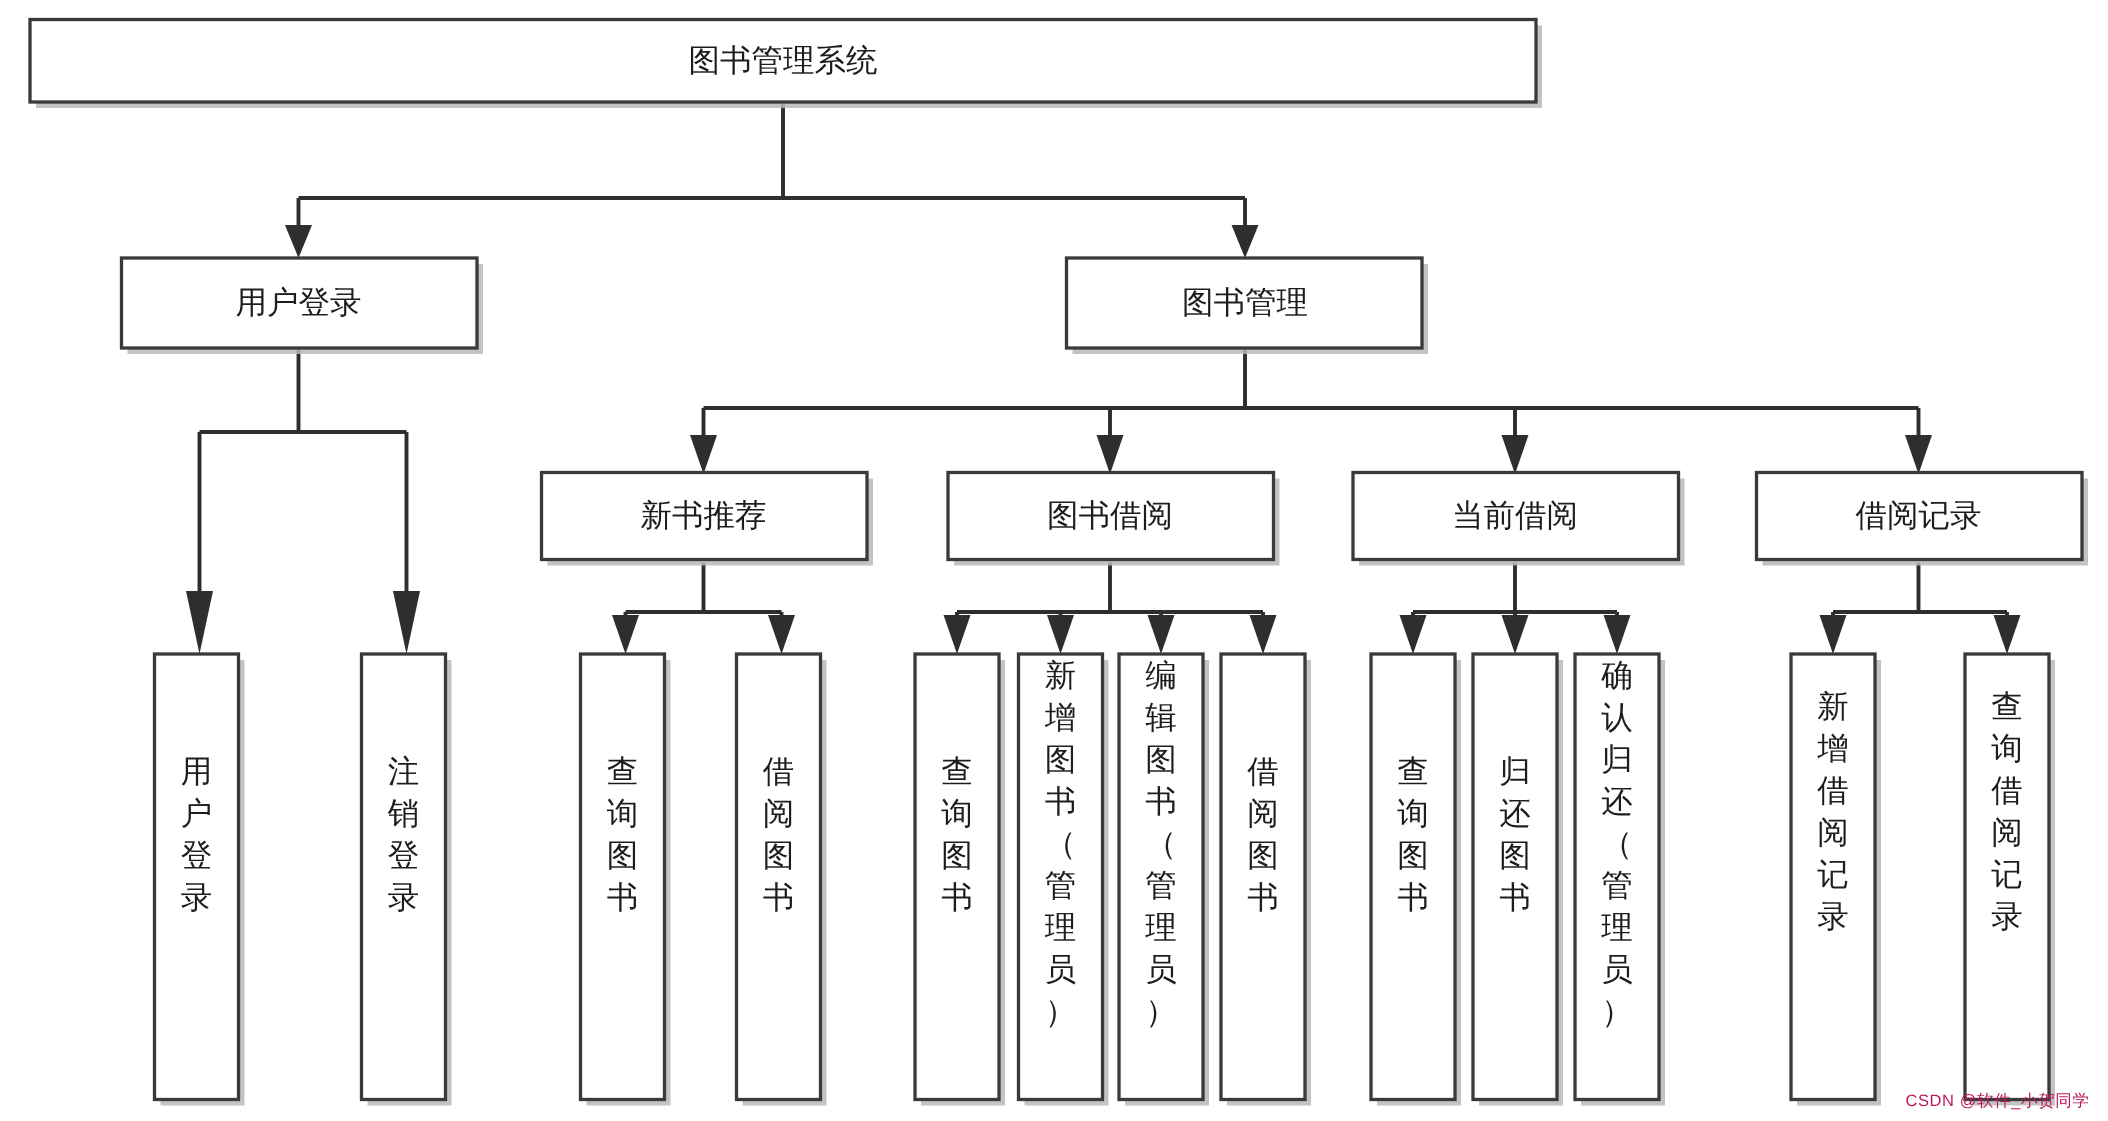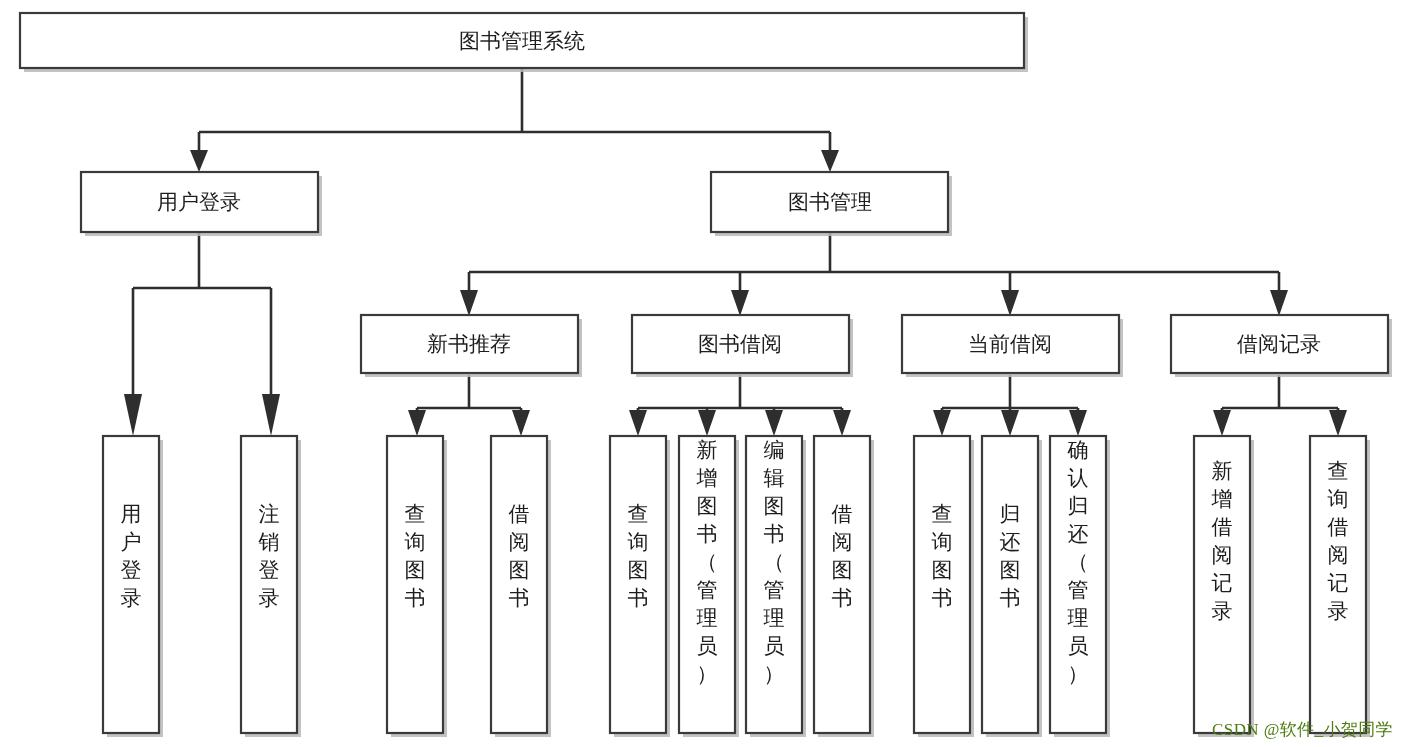--- a/index.html
+++ b/index.html
@@ -56,23 +56,23 @@
   .node-label-v {
     font-family: "Liberation Sans", "DejaVu Sans", sans-serif;
     font-size: 21px;
     fill: #1d1d1d;
     text-anchor: middle;
   }
   .watermark-text {
     position: absolute;
     right: 12px;
     bottom: 6px;
-    font-family: Liberation Serif, serif;
-    font-size: 17px;
-    color: #4d7c0f;
+    font-family: Liberation Sans, sans-serif;
+    font-size: 11px;
+    color: #be185d;
     letter-spacing: .4px;
     white-space: nowrap;
     user-select: none;
   }
 </style>
 </head>
 <body>
 
 <div id="diagram-root">
 

